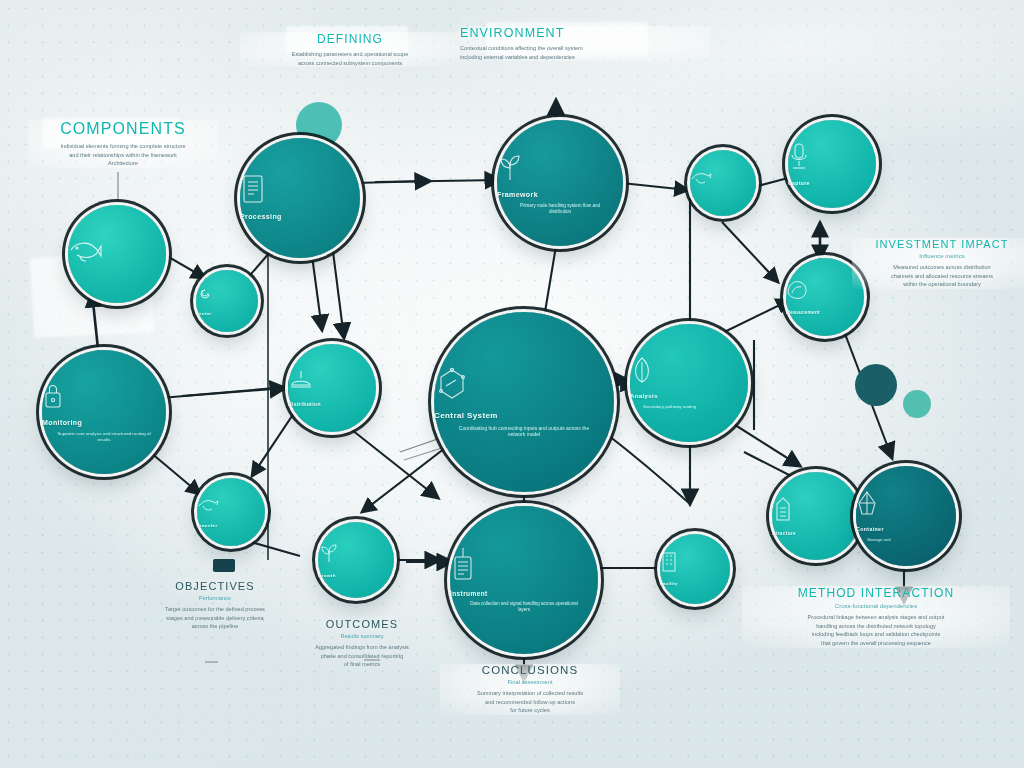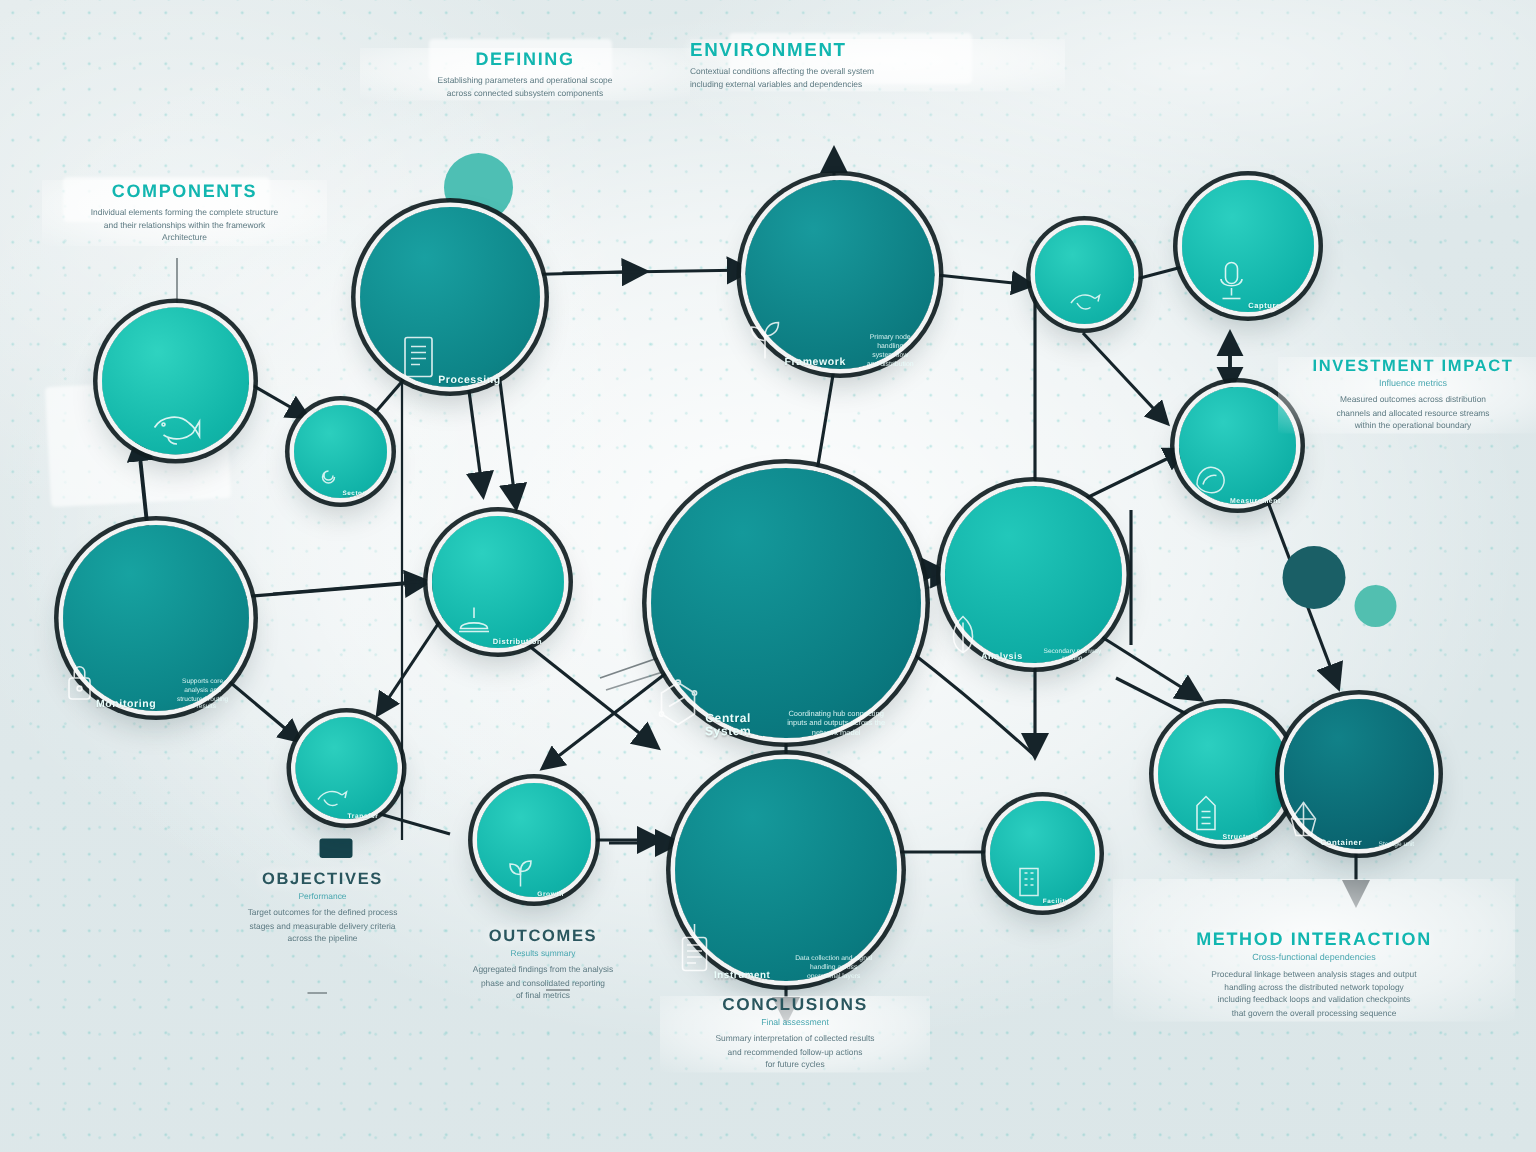--- a/index.html
+++ b/index.html
@@ -34,21 +34,21 @@
       radial-gradient(ellipse 380px 420px at 20% 40%, rgba(255,255,255,0.30), rgba(255,255,255,0) 70%);
   }
   
   .panel{position:absolute;background:rgba(255,255,255,.62);filter:blur(1.2px);border-radius:3px;}
 
   svg.links{position:absolute;left:0;top:0;width:1024px;height:768px;pointer-events:none;}
 
   
   .node{
     position:absolute;border-radius:50%;
-    display:flex;flex-direction:row;align-items:flex-end;justify-content:center;
+    display:flex;flex-direction:column;align-items:flex-start;justify-content:center;
     box-sizing:border-box;
     text-align:center;
     color:#eafdfb;
     box-shadow:
       0 0 0 3px rgba(255,255,255,.95),
       0 0 0 6px rgba(17,30,34,.92),
       0 10px 20px rgba(15,40,45,.22);
   }
   .node .ico{display:block;opacity:.92;}
   .node .n-title{
@@ -58,21 +58,21 @@
     margin-top:5px;
   }
   .node .n-desc{
     line-height:1.3;opacity:.9;filter:blur(.5px);
     margin-top:4px;padding:0 11%;
   }
 
   
   .label{position:absolute;box-sizing:border-box;}
   .label .l-head{
-    color:#12b6b0;font-weight:700;letter-spacing:1.1px;
+    color:#12b6b0;font-weight:400;letter-spacing:1.1px;
     filter:blur(.4px);
     text-shadow:0 0 7px rgba(255,255,255,.95);
   }
   .label .l-sub{color:#4aa7b0;filter:blur(.4px);margin-top:3px;}
   .label .l-body{color:#5d7a82;filter:blur(.45px);line-height:1.55;margin-top:4px;}
   .label.glow{
     background:radial-gradient(ellipse at 50% 40%, rgba(255,255,255,.88) 0%, rgba(255,255,255,.45) 60%, rgba(255,255,255,0) 100%);
   }
 
   .deco{position:absolute;border-radius:50%;}
@@ -385,21 +385,21 @@
 across connected subsystem components</div>
   </div>
 
   <div class="label glow" style="left:460px;top:26px;width:250px;text-align:left;">
     <div class="l-head" style="font-size:12.5px;">ENVIRONMENT</div>
     <div class="l-body" style="font-size:5.6px;white-space:pre-line;">Contextual conditions affecting the overall system
 including external variables and dependencies</div>
   </div>
 
   <div class="label glow" style="left:28px;top:120px;width:190px;text-align:center;">
-    <div class="l-head" style="font-size:12px;text-align:center;">COMPONENTS</div>
+    <div class="l-head" style="font-size:16px;text-align:center;">COMPONENTS</div>
     <div class="l-body" style="font-size:5.6px;white-space:pre-line;">Individual elements forming the complete structure
 and their relationships within the framework
 Architecture</div>
   </div>
 
   <div class="label glow" style="left:852px;top:238px;width:180px;text-align:center;">
     <div class="l-head" style="font-size:11px;">INVESTMENT IMPACT</div>
     <div class="l-sub" style="font-size:6px;">Influence metrics</div>
     <div class="l-body" style="font-size:5.6px;white-space:pre-line;">Measured outcomes across distribution
 channels and allocated resource streams
@@ -424,21 +424,21 @@
 
   <div class="label glow" style="left:440px;top:664px;width:180px;text-align:center;">
     <div class="l-head" style="font-size:11.5px;color:#2a565e;text-align:center;">CONCLUSIONS</div>
     <div class="l-sub" style="font-size:5.8px;">Final assessment</div>
     <div class="l-body" style="font-size:5.6px;white-space:pre-line;">Summary interpretation of collected results
 and recommended follow-up actions
 for future cycles</div>
   </div>
 
   <div class="label glow" style="left:742px;top:586px;width:268px;text-align:center;">
-    <div class="l-head" style="font-size:12px;margin-top:33px;">METHOD INTERACTION</div>
+    <div class="l-head" style="font-size:12px;">METHOD INTERACTION</div>
     <div class="l-sub" style="font-size:6px;">Cross-functional dependencies</div>
     <div class="l-body" style="font-size:5.6px;white-space:pre-line;">Procedural linkage between analysis stages and output
 handling across the distributed network topology
 including feedback loops and validation checkpoints
 that govern the overall processing sequence</div>
   </div>
 
 </div>
 
 </body></html>

